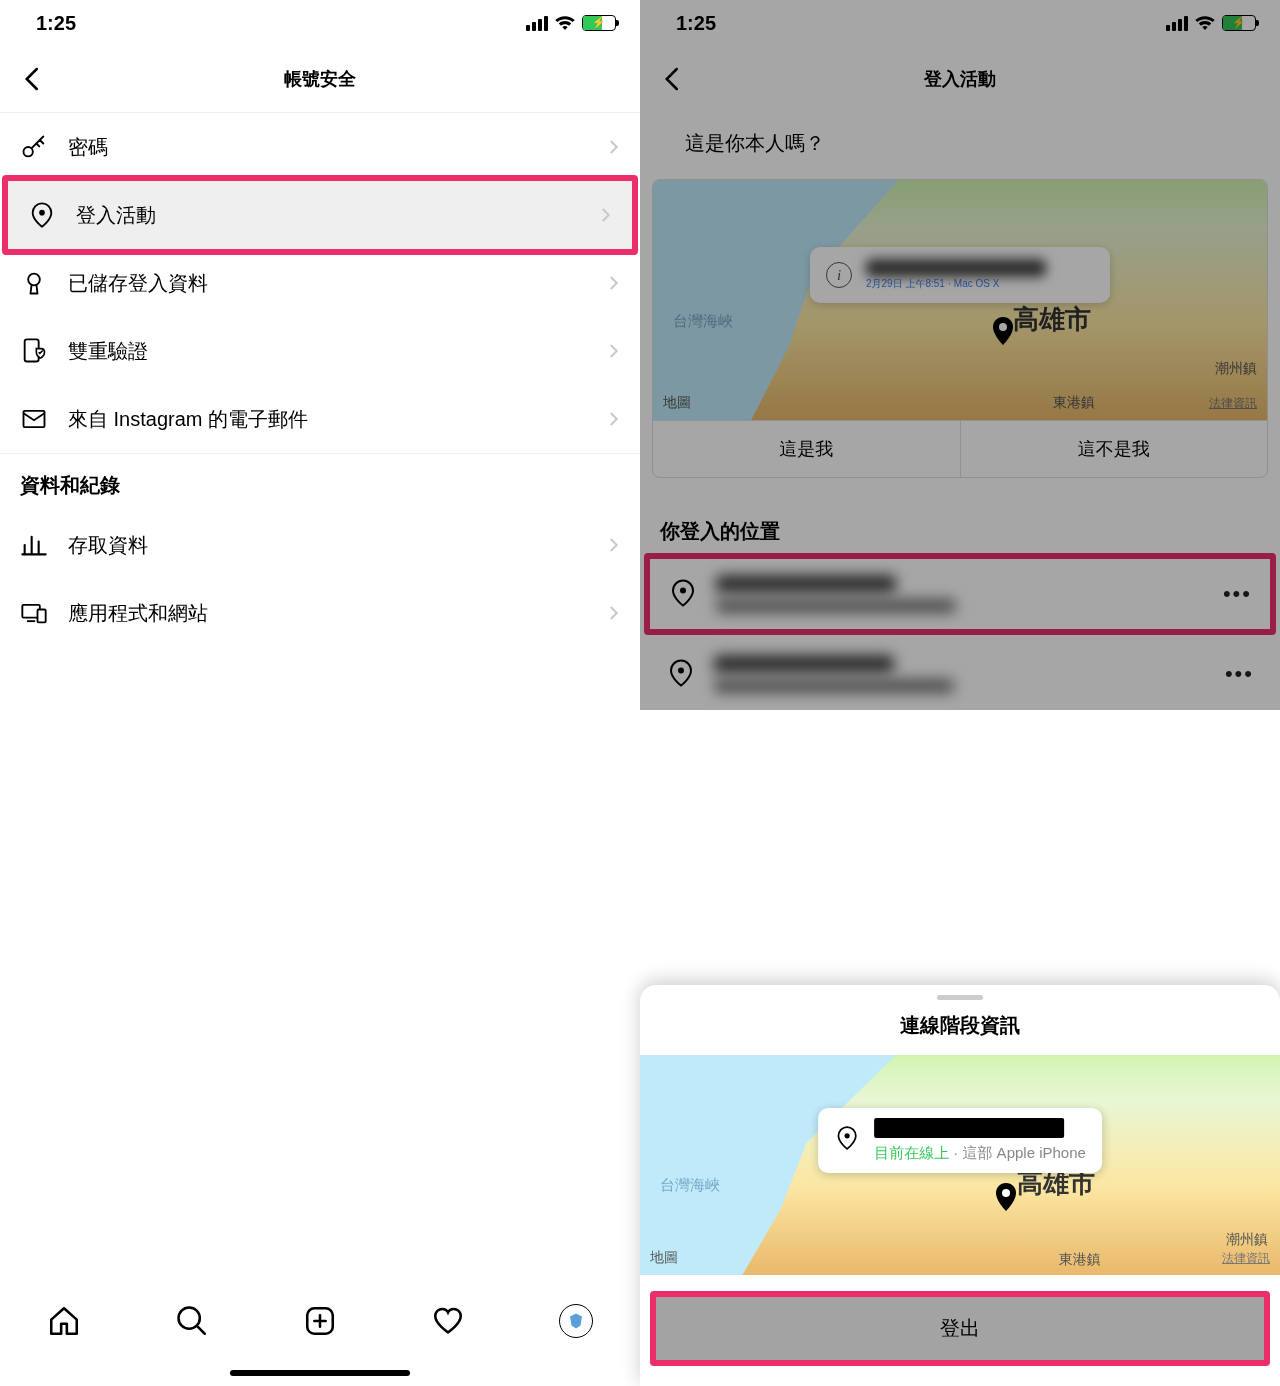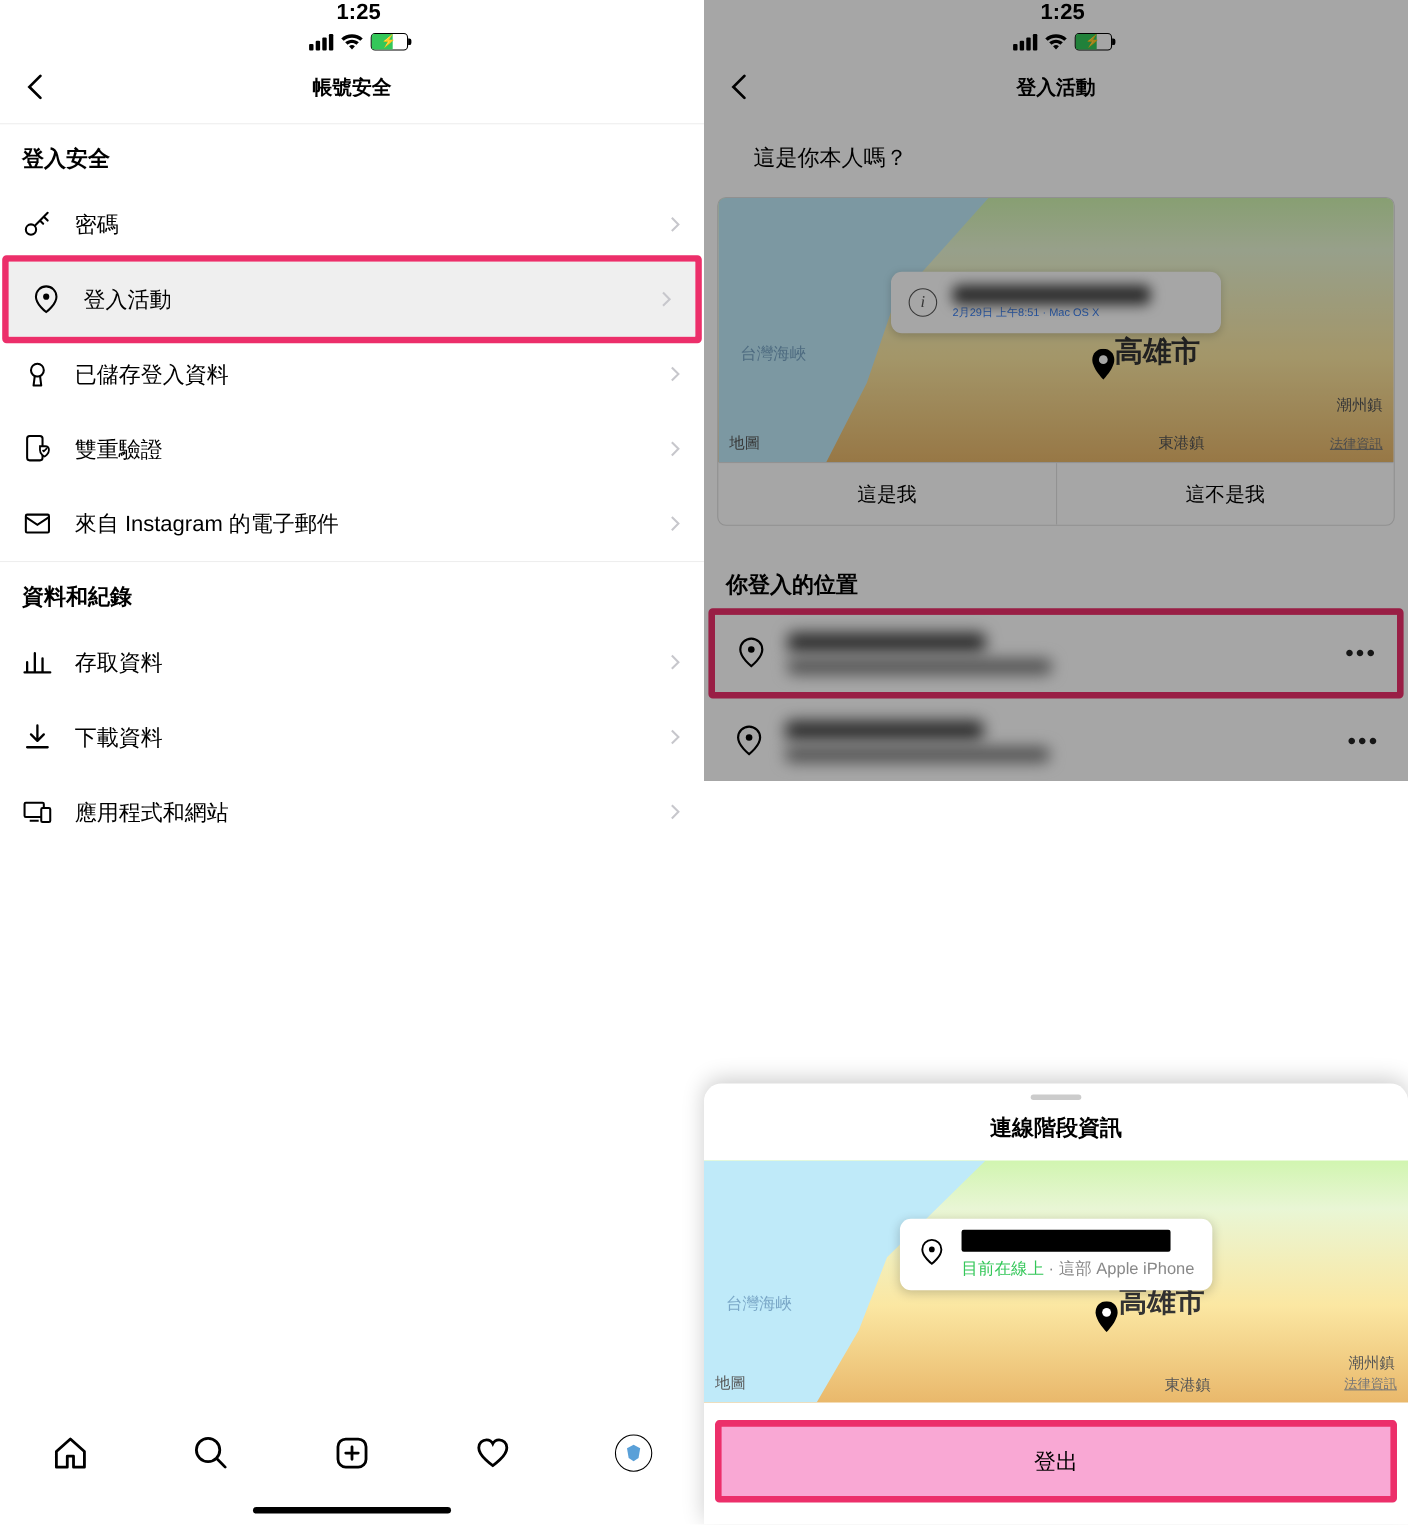--- a/index.html
+++ b/index.html
@@ -29,21 +29,20 @@
   }
   
   .status-bar {
     height: 46px;
     display: flex;
     align-items: center;
     justify-content: space-between;
     padding: 0 24px 0 36px;
     font-weight: 600;
     font-size: 20px;
-    flex-direction: column;
   }
   .status-right { display: flex; align-items: center; gap: 6px; }
   .signal-bars { display: inline-flex; align-items: flex-end; gap: 2px; }
   .signal-bars span { width: 4px; background: #000; border-radius: 1px; display: inline-block; }
   .signal-bars span:nth-child(1){height:6px;}
   .signal-bars span:nth-child(2){height:9px;}
   .signal-bars span:nth-child(3){height:12px;}
   .signal-bars span:nth-child(4){height:15px;}
   .wifi { width:22px; height:16px; }
   .battery {
@@ -172,21 +171,21 @@
     background:#fff; border-radius:10px; box-shadow:0 2px 10px rgba(0,0,0,0.2);
     padding:10px 16px; display:flex; gap:14px; align-items:center;
   }
   .sheet-bubble .black-bar { width:190px;height:20px;background:#000;border-radius:2px;margin-bottom:6px;}
   .sheet-sub { font-size:15px; }
   .green { color:#34c759; }
   .grey { color:#888; }
   .sheet-logout {
     margin: 16px 10px 20px 10px;
     border:6px solid #ec2f6a; border-radius:4px;
-    background:#f9a8d4;
+    background:#a3a3a3;
     padding:0;
   }
   .sheet-logout-inner {
     text-align:center; font-size:20px; padding:18px 0;
   }
 </style>
 </head>
 <body>
 
 <div class="phone">
@@ -210,21 +209,20 @@
   </div>
 
   <div class="nav-header">
     <svg class="nav-back" viewBox="0 0 24 24">
         <path d="M15 4 L7 12 L15 20" stroke="#000" stroke-width="2" fill="none" stroke-linecap="round"></path>
       </svg>
     <span>帳號安全</span>
   </div>
   <div class="divider-thin"></div>
 
-  <div class="section-title">登入安全</div>
 
   <div class="list-row">
     <span class="list-icon">
         <svg viewBox="0 0 24 24" width="28" height="28">
           <circle cx="7" cy="16" r="4" stroke="#000" stroke-width="1.6" fill="none"></circle>
           <path d="M10 13 L20 3 M17 6 L20 9 M14 9 L16.5 11.5" stroke="#000" stroke-width="1.6" fill="none" stroke-linecap="round"></path>
         </svg>
       </span>
     <span class="list-label">密碼</span>
     <svg class="chevron" viewBox="0 0 24 24">
@@ -295,31 +293,20 @@
         <svg viewBox="0 0 24 24" width="28" height="28">
           <path d="M4 20 L4 12 M10 20 L10 5 M16 20 L16 9 M2 20 L22 20" stroke="#000" stroke-width="1.8" fill="none" stroke-linecap="round"></path>
         </svg>
       </span>
     <span class="list-label">存取資料</span>
     <svg class="chevron" viewBox="0 0 24 24">
         <path d="M9 4 L17 12 L9 20" stroke="currentColor" stroke-width="2.5" fill="none"></path>
       </svg>
   </div>
 
-  <div class="list-row">
-    <span class="list-icon">
-        <svg viewBox="0 0 24 24" width="28" height="28">
-          <path d="M12 3 L12 15 M7 10 L12 15 L17 10 M4 20 L20 20" stroke="#000" stroke-width="1.8" fill="none" stroke-linecap="round" stroke-linejoin="round"></path>
-        </svg>
-      </span>
-    <span class="list-label">下載資料</span>
-    <svg class="chevron" viewBox="0 0 24 24">
-        <path d="M9 4 L17 12 L9 20" stroke="currentColor" stroke-width="2.5" fill="none"></path>
-      </svg>
-  </div>
 
   <div class="list-row">
     <span class="list-icon">
         <svg viewBox="0 0 24 24" width="28" height="28">
           <rect x="2" y="5" width="15" height="11" rx="1" stroke="#000" stroke-width="1.6" fill="none"></rect>
           <path d="M6 19 L13 19" stroke="#000" stroke-width="1.6"></path>
           <rect x="15" y="9" width="7" height="11" rx="1" stroke="#000" stroke-width="1.6" fill="#fff"></rect>
         </svg>
       </span>
     <span class="list-label">應用程式和網站</span>

